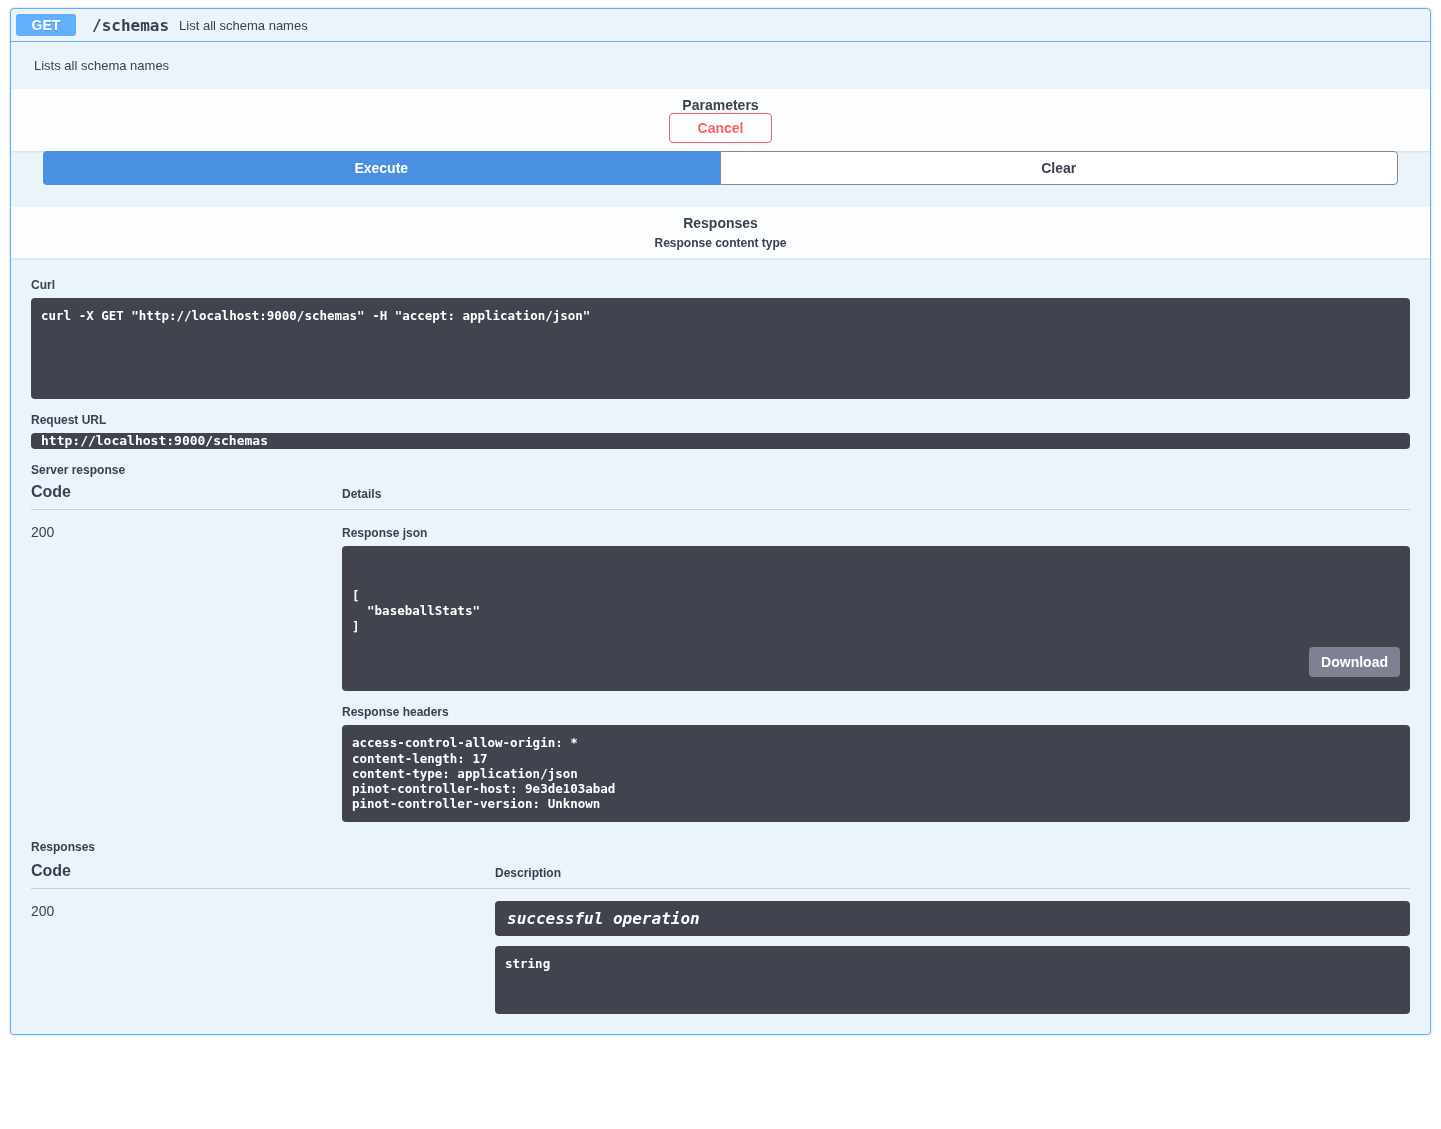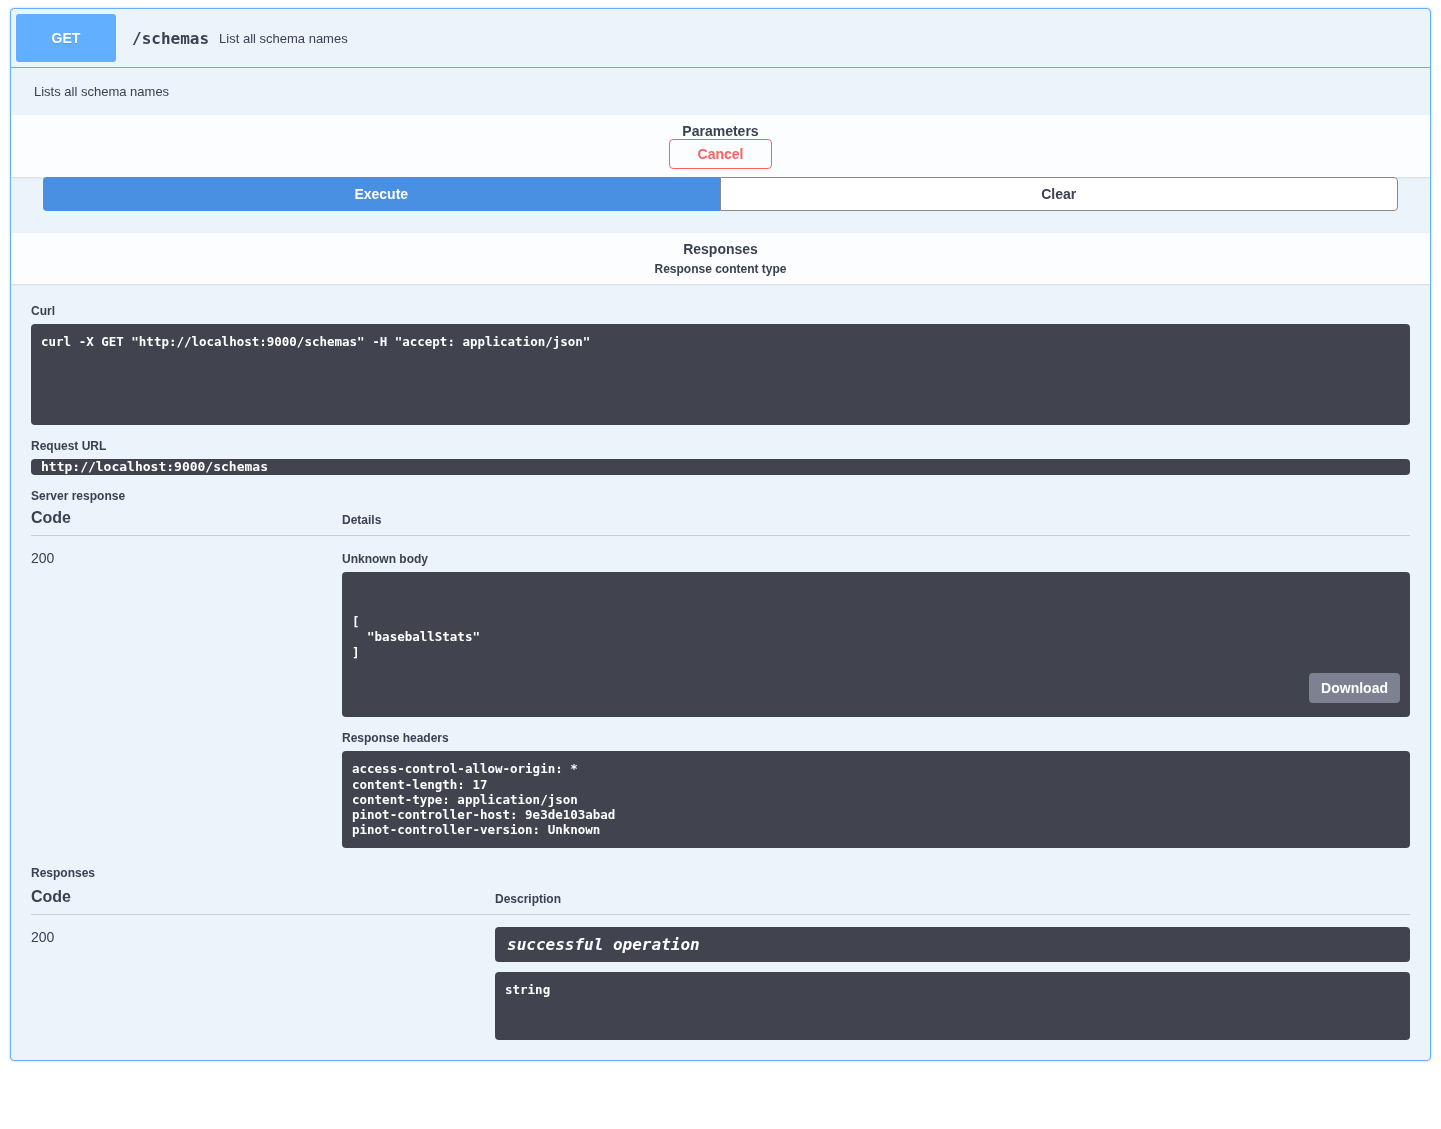--- a/index.html
+++ b/index.html
@@ -32,21 +32,21 @@
   
   .opblock-summary{
     display:flex;align-items:center;gap:10px;
     padding:5px;
     border-bottom:1px solid var(--get-color);
     cursor:pointer;
   }
   .method-badge{
     background:var(--get-color);
     color:#fff;font-weight:bold;font-size:14px;
-    width:100px;text-align:center;padding:16px 0;
+    width:60px;text-align:center;padding:3px 0;
     border-radius:3px;text-shadow:0 1px 0 rgba(0,0,0,.1);
   }
   .op-path{
     font-family:"DejaVu Sans Mono","Liberation Mono",monospace;
     font-weight:bold;font-size:16px;padding-left:6px;
   }
   .op-summary-text{font-size:13px;}
 
   
   .description-wrapper{padding:16px 23px;font-size:13px;}
@@ -197,21 +197,21 @@
     <div class="block-label">Server response</div>
 
     <div class="resp-table">
       <div class="thead cols-server">
         <span class="col-code-header">Code</span>
         <span class="col-sub-header">Details</span>
       </div>
       <div class="trow cols-server">
         <span class="status-code">200</span>
         <div>
-          <div class="block-label" style="margin-top:4px;">Unknown body</div>
+          <div class="block-label" style="margin-top:4px;">Response json</div>
           <div class="code-block response-body-block mono">
             <pre class="mono" style="font:inherit;">[
   "baseballStats"
 ]</pre>
             <button class="download-btn">Download</button>
           </div>
           <div class="block-label label-gap">Response headers</div>
           <pre class="code-block response-headers-block mono">access-control-allow-origin: *
 content-length: 17
 content-type: application/json

